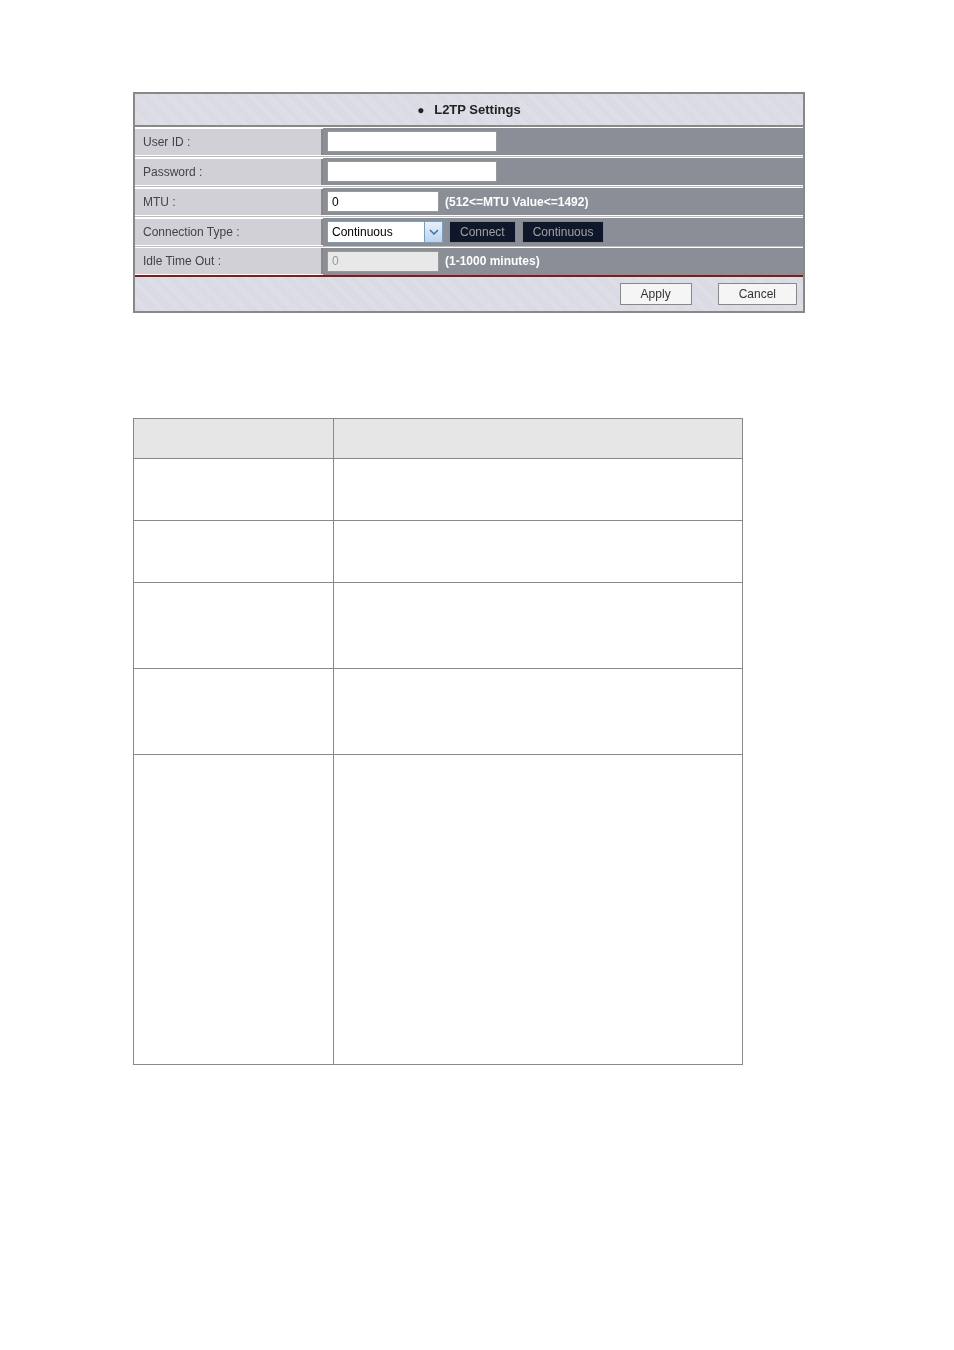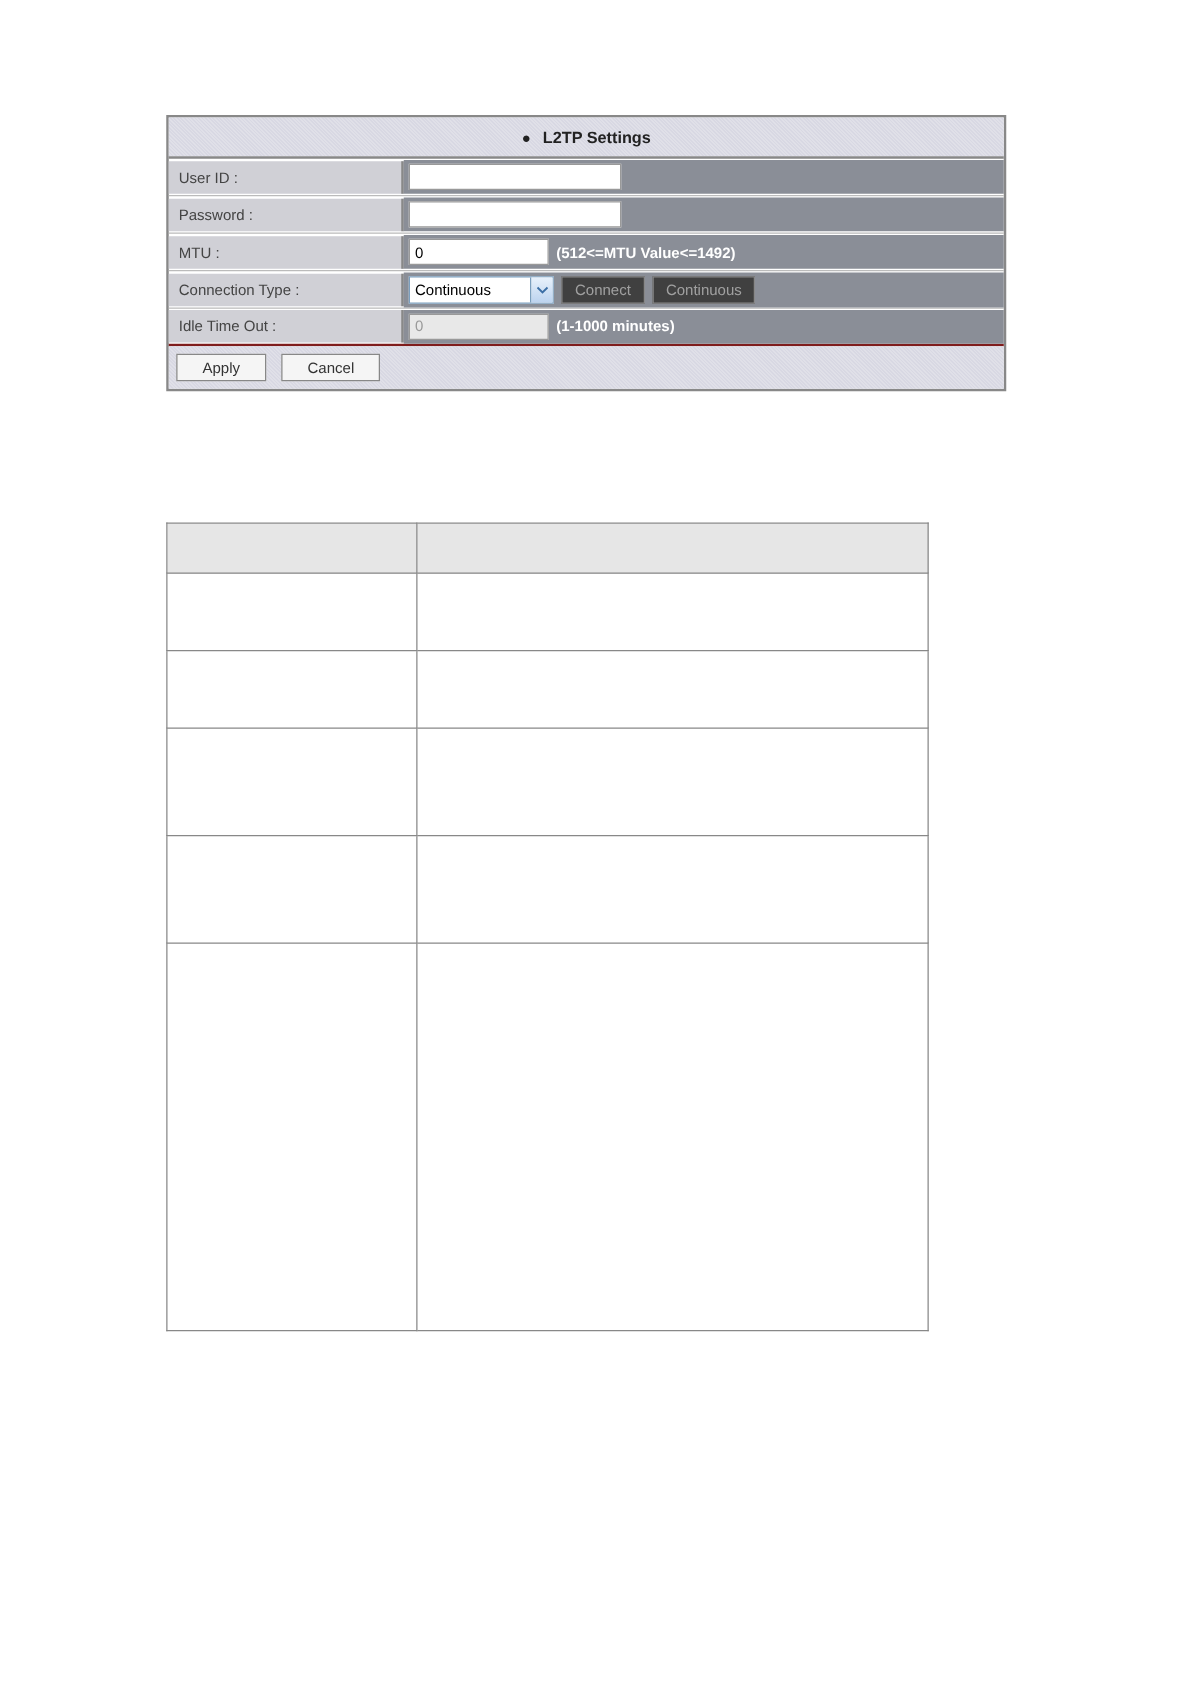--- a/index.html
+++ b/index.html
@@ -98,41 +98,41 @@
       height: 20px;
       background: #cfe3f7;
       background: linear-gradient(to bottom, #e8f1fb, #bcd3ef);
       border-left: 1px solid #7b9ebd;
       display: flex;
       align-items: center;
       justify-content: center;
     }
     .select-arrow svg { width: 10px; height: 10px; }
     .btn-small {
-      background: #404040;
+      background: #0f172a;
       border: 1px solid #888;
       color: #a0a0a0;
       font-size: 12px;
       padding: 2px 10px;
       height: 22px;
       cursor: default;
     }
     .footer-row {
       background: #d8d8e3;
       background: repeating-linear-gradient(
         45deg,
         #d8d8e3,
         #d8d8e3 1px,
         #e0e0e8 1px,
         #e0e0e8 2px
       );
       padding: 6px;
       display: flex;
-      justify-content: flex-start;
-      gap: 12px;
+      justify-content: flex-end;
+      gap: 26px;
     }
     .btn-footer {
       background: #f5f5f5;
       border: 1px solid #888;
       color: #333;
       font-size: 12px;
       padding: 3px 20px;
       cursor: pointer;
     }
     

